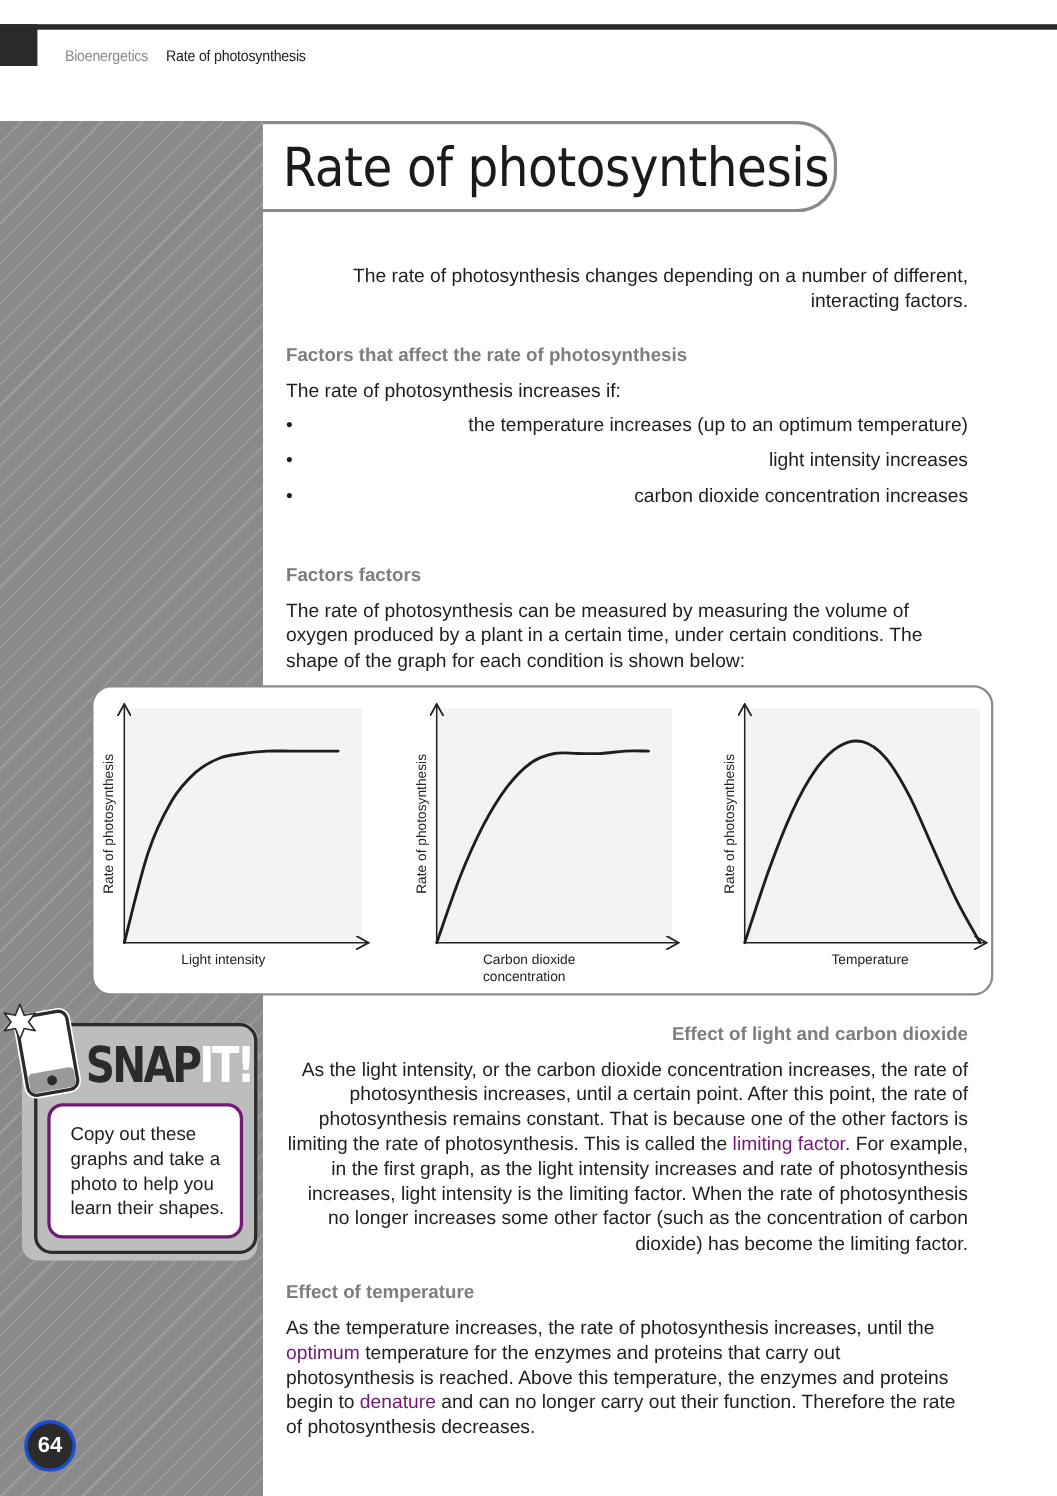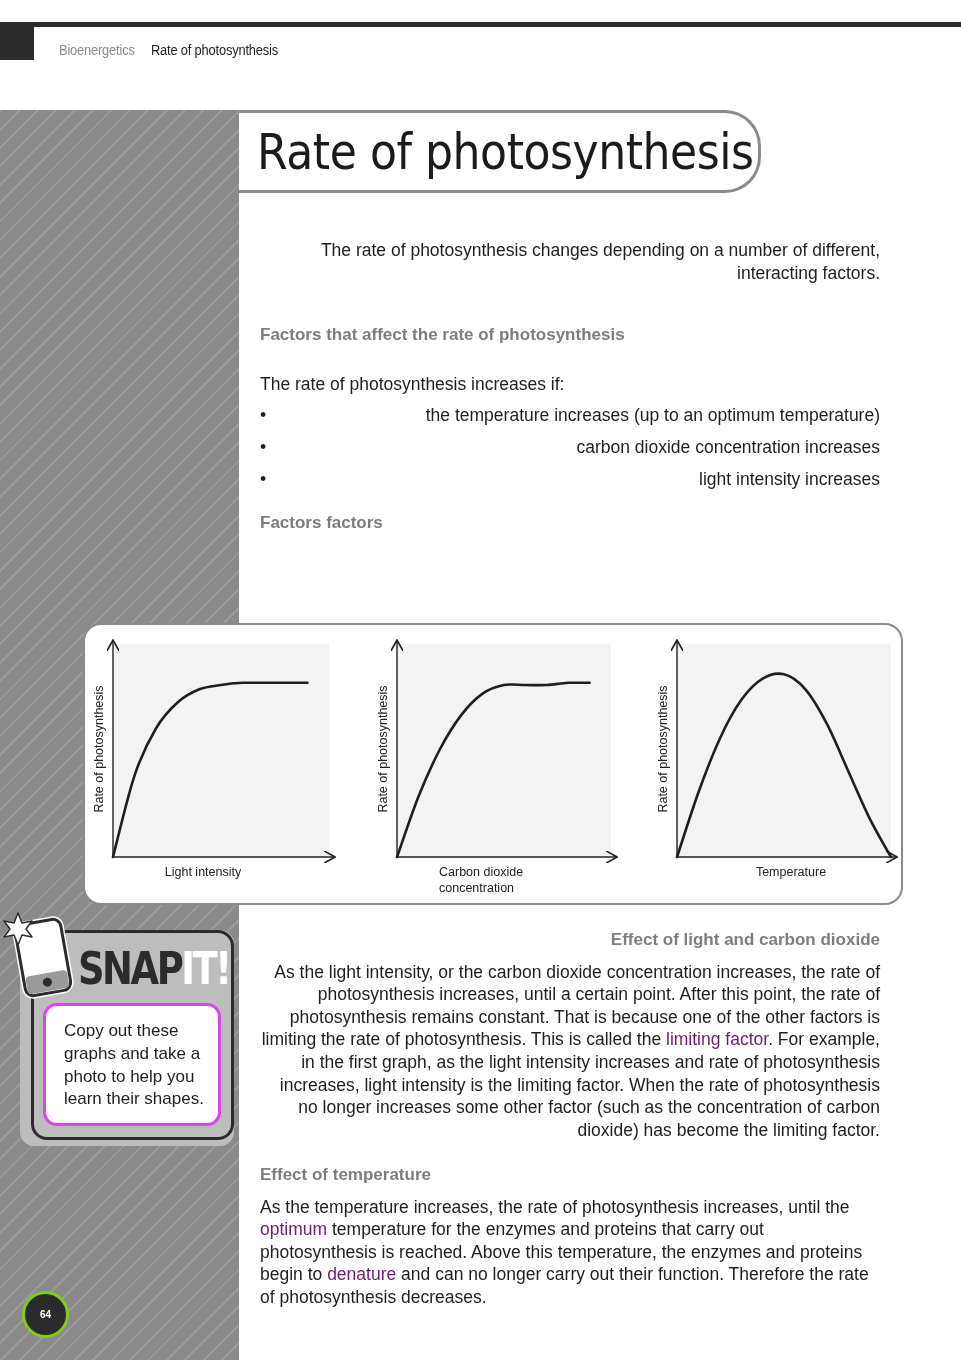--- a/index.html
+++ b/index.html
@@ -51,60 +51,61 @@
   }
   .snap-inner {
     position: absolute; left: 31px; top: 930px; width: 203px; height: 210px;
     border: 3px solid #2b2b2b; border-radius: 16px; background: #bdbdbd;
   }
   .snap-title { position: absolute; left: 78px; top: 942px; font-size: 45px; font-weight: bold; letter-spacing: -3px; font-family: "DejaVu Sans", sans-serif; transform: scaleX(0.82); transform-origin: left; }
   .snap-title .dark { color: #2b2b2b; }
   .snap-title .light { color: #ffffff; }
   .snap-note {
     position: absolute; left: 43px; top: 1003px; width: 178px; height: 123px;
-    background: #fff; border: 3px solid #d946ef; border-radius: 14px;
+    background: #fff; border: 3px solid #701a75; border-radius: 14px;
     padding: 14px 0 0 18px; font-size: 17px; line-height: 22.8px; color: #1e1e1e;
   }
   .phone-icon { position: absolute; left: 0; top: 907px; }
 
   
   .page-num {
     position: absolute; left: 22px; top: 1291px; width: 47px; height: 47px; border-radius: 50%;
-    background: #2b2b2b; border: 3px solid #84cc16; color: #fff; font-weight: bold; font-size: 10px;
+    background: #2b2b2b; border: 3px solid #1d4ed8; color: #fff; font-weight: bold; font-size: 20px;
     display: flex; align-items: center; justify-content: center;
   }
 </style>
 </head>
 <body>
 
 <div class="top-rule"></div>
 <div class="top-block"></div>
 <div class="breadcrumb">
   <span class="crumb-section">Bioenergetics</span>
   <span class="crumb-page">Rate of photosynthesis</span>
 </div>
 
 <div class="side-band"></div>
 <div class="title-box"></div>
 <h1 class="page-title">Rate of photosynthesis</h1>
 
 <p class="content" style="top:239px;text-align:right;">The rate of photosynthesis changes depending on a number of different, interacting factors.</p>
 
-<div class="content" style="top:324px;">
+<div class="content" style="top:312px;">
   <div class="h-sub">Factors that affect the rate of photosynthesis</div>
-  <div style="margin-top:26px;">The rate of photosynthesis increases if:</div>
+  <div style="margin-top:9px;">The rate of photosynthesis increases if:</div>
   <ul class="bullets" style="margin-top:9px;">
     <li>the temperature increases (up to an optimum temperature)</li>
+    <li>light intensity increases</li>
     <li>carbon dioxide concentration increases</li>
-    <li>light intensity increases</li>
   </ul>
 </div>
 
 <div class="content" style="top:512px;">
   <div class="h-sub">Factors factors</div>
+  <p style="margin-top:9px;">The rate of photosynthesis can be measured by measuring the volume of oxygen produced by a plant in a certain time, under certain conditions. The shape of the graph for each condition is shown below:</p>
 </div>
 
 <div class="graph-panel">
   <svg class="graph-svg" width="820" height="282" viewBox="0 0 820 282">
     <defs>
       <marker id="arr" viewBox="0 0 10 10" refX="9" refY="5" markerWidth="9" markerHeight="9" orient="auto-start-reverse">
         <path d="M0,0 L9,5 L0,10" fill="none" stroke="#222" stroke-width="1.3"></path>
       </marker>
     </defs>
     <g id="chart-0">

